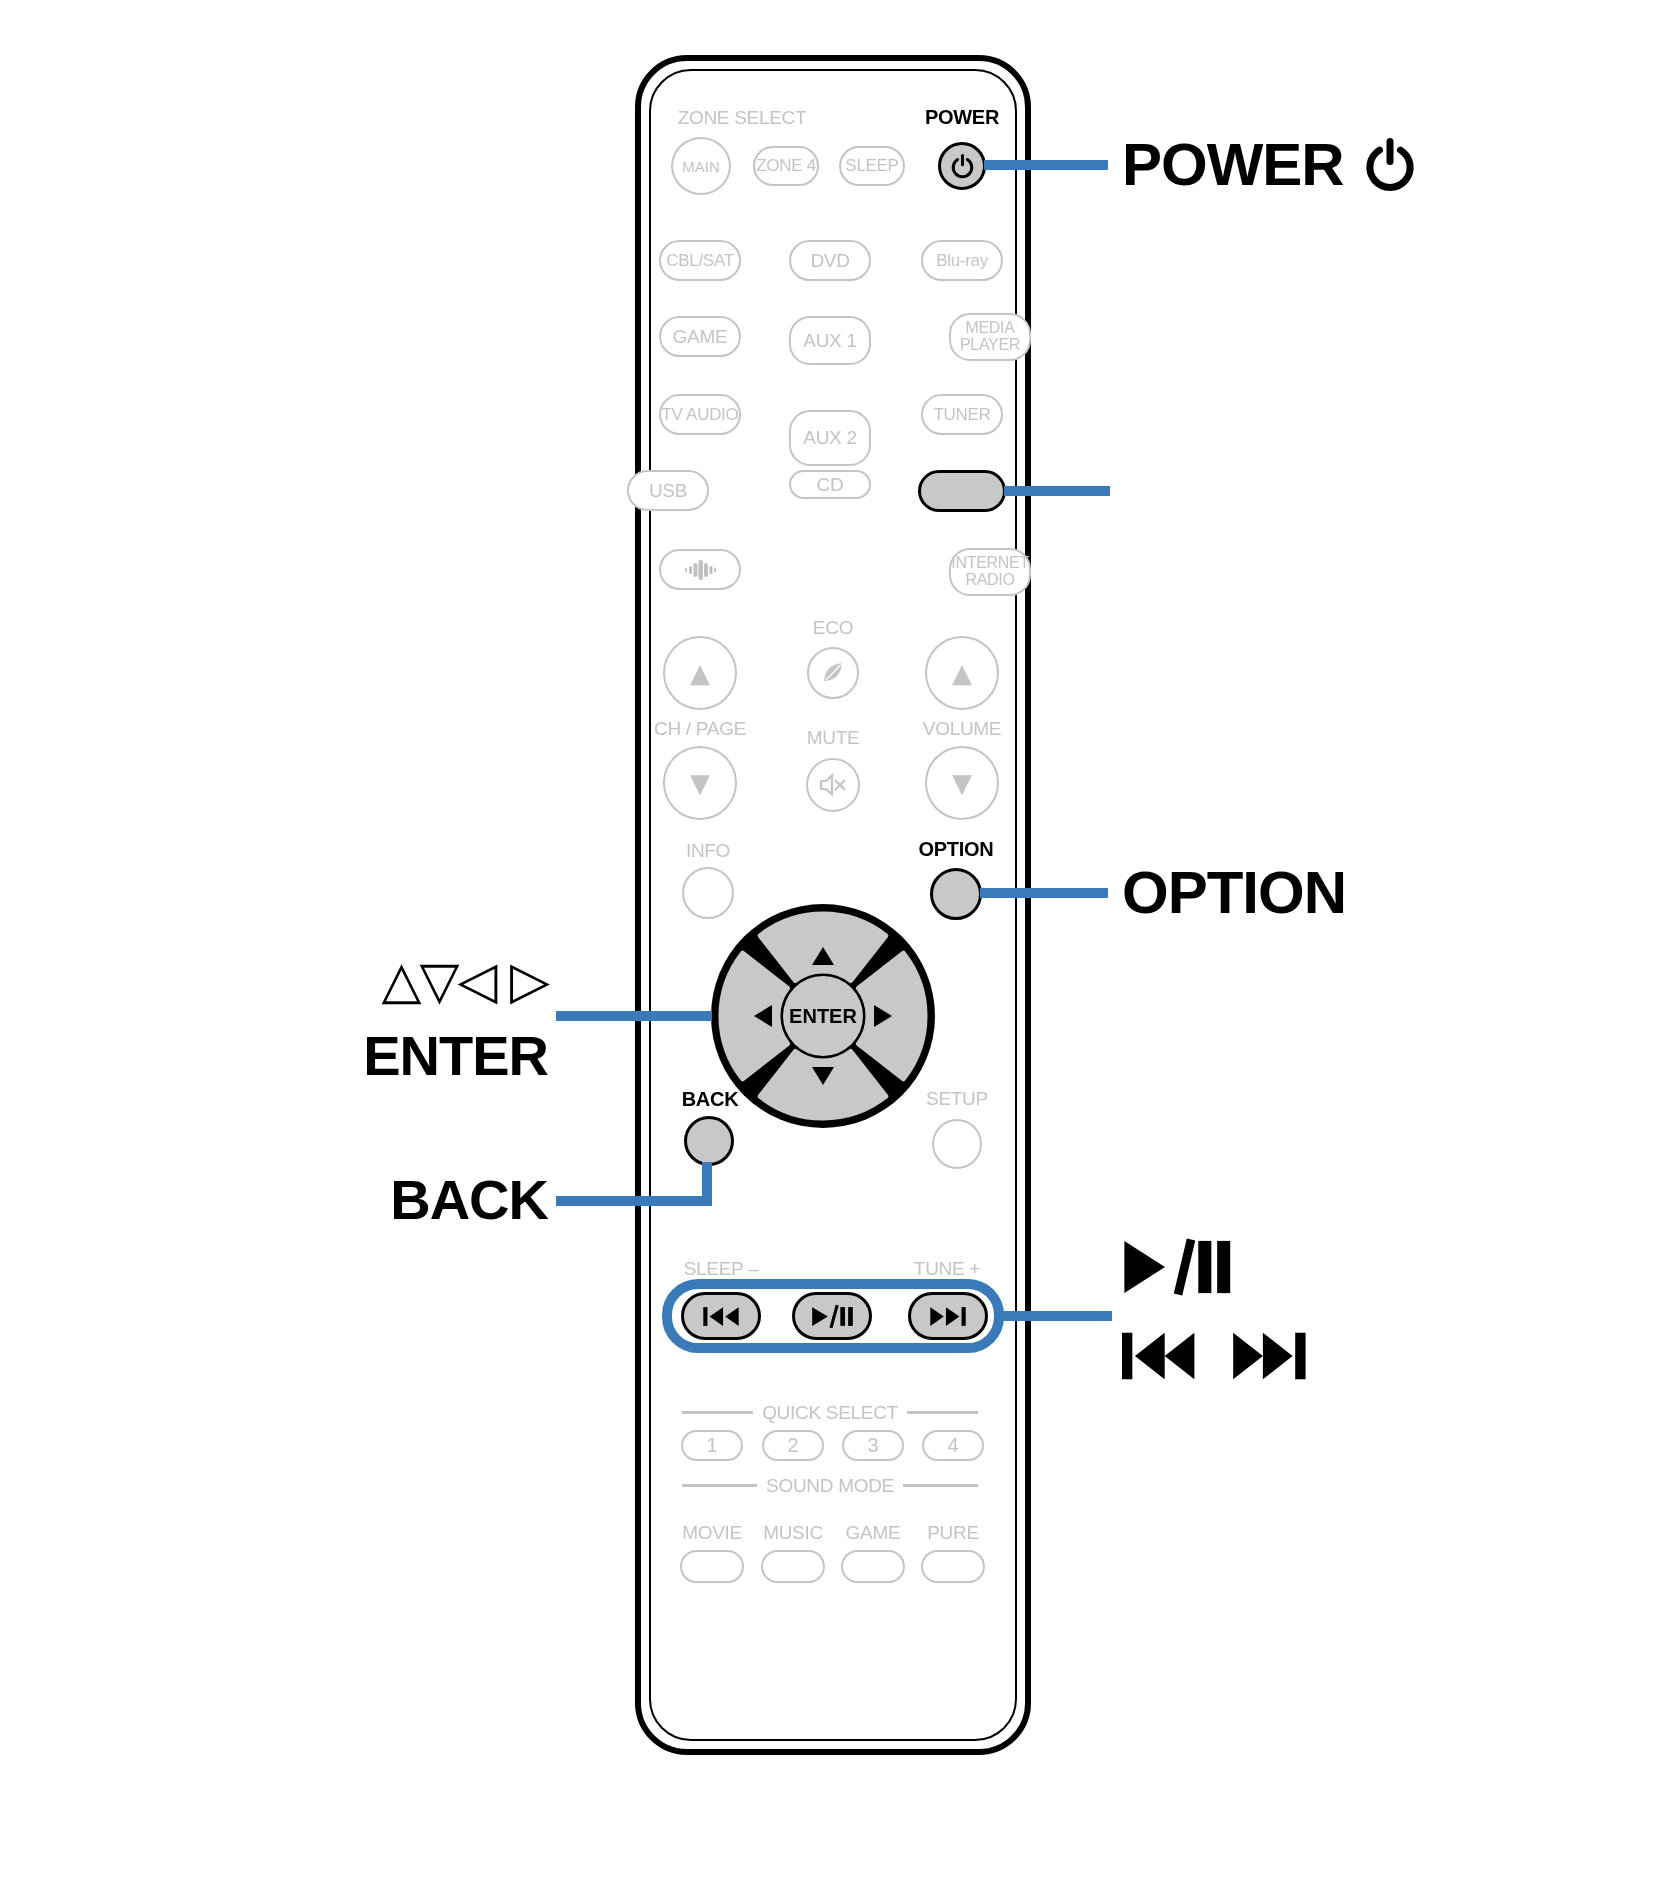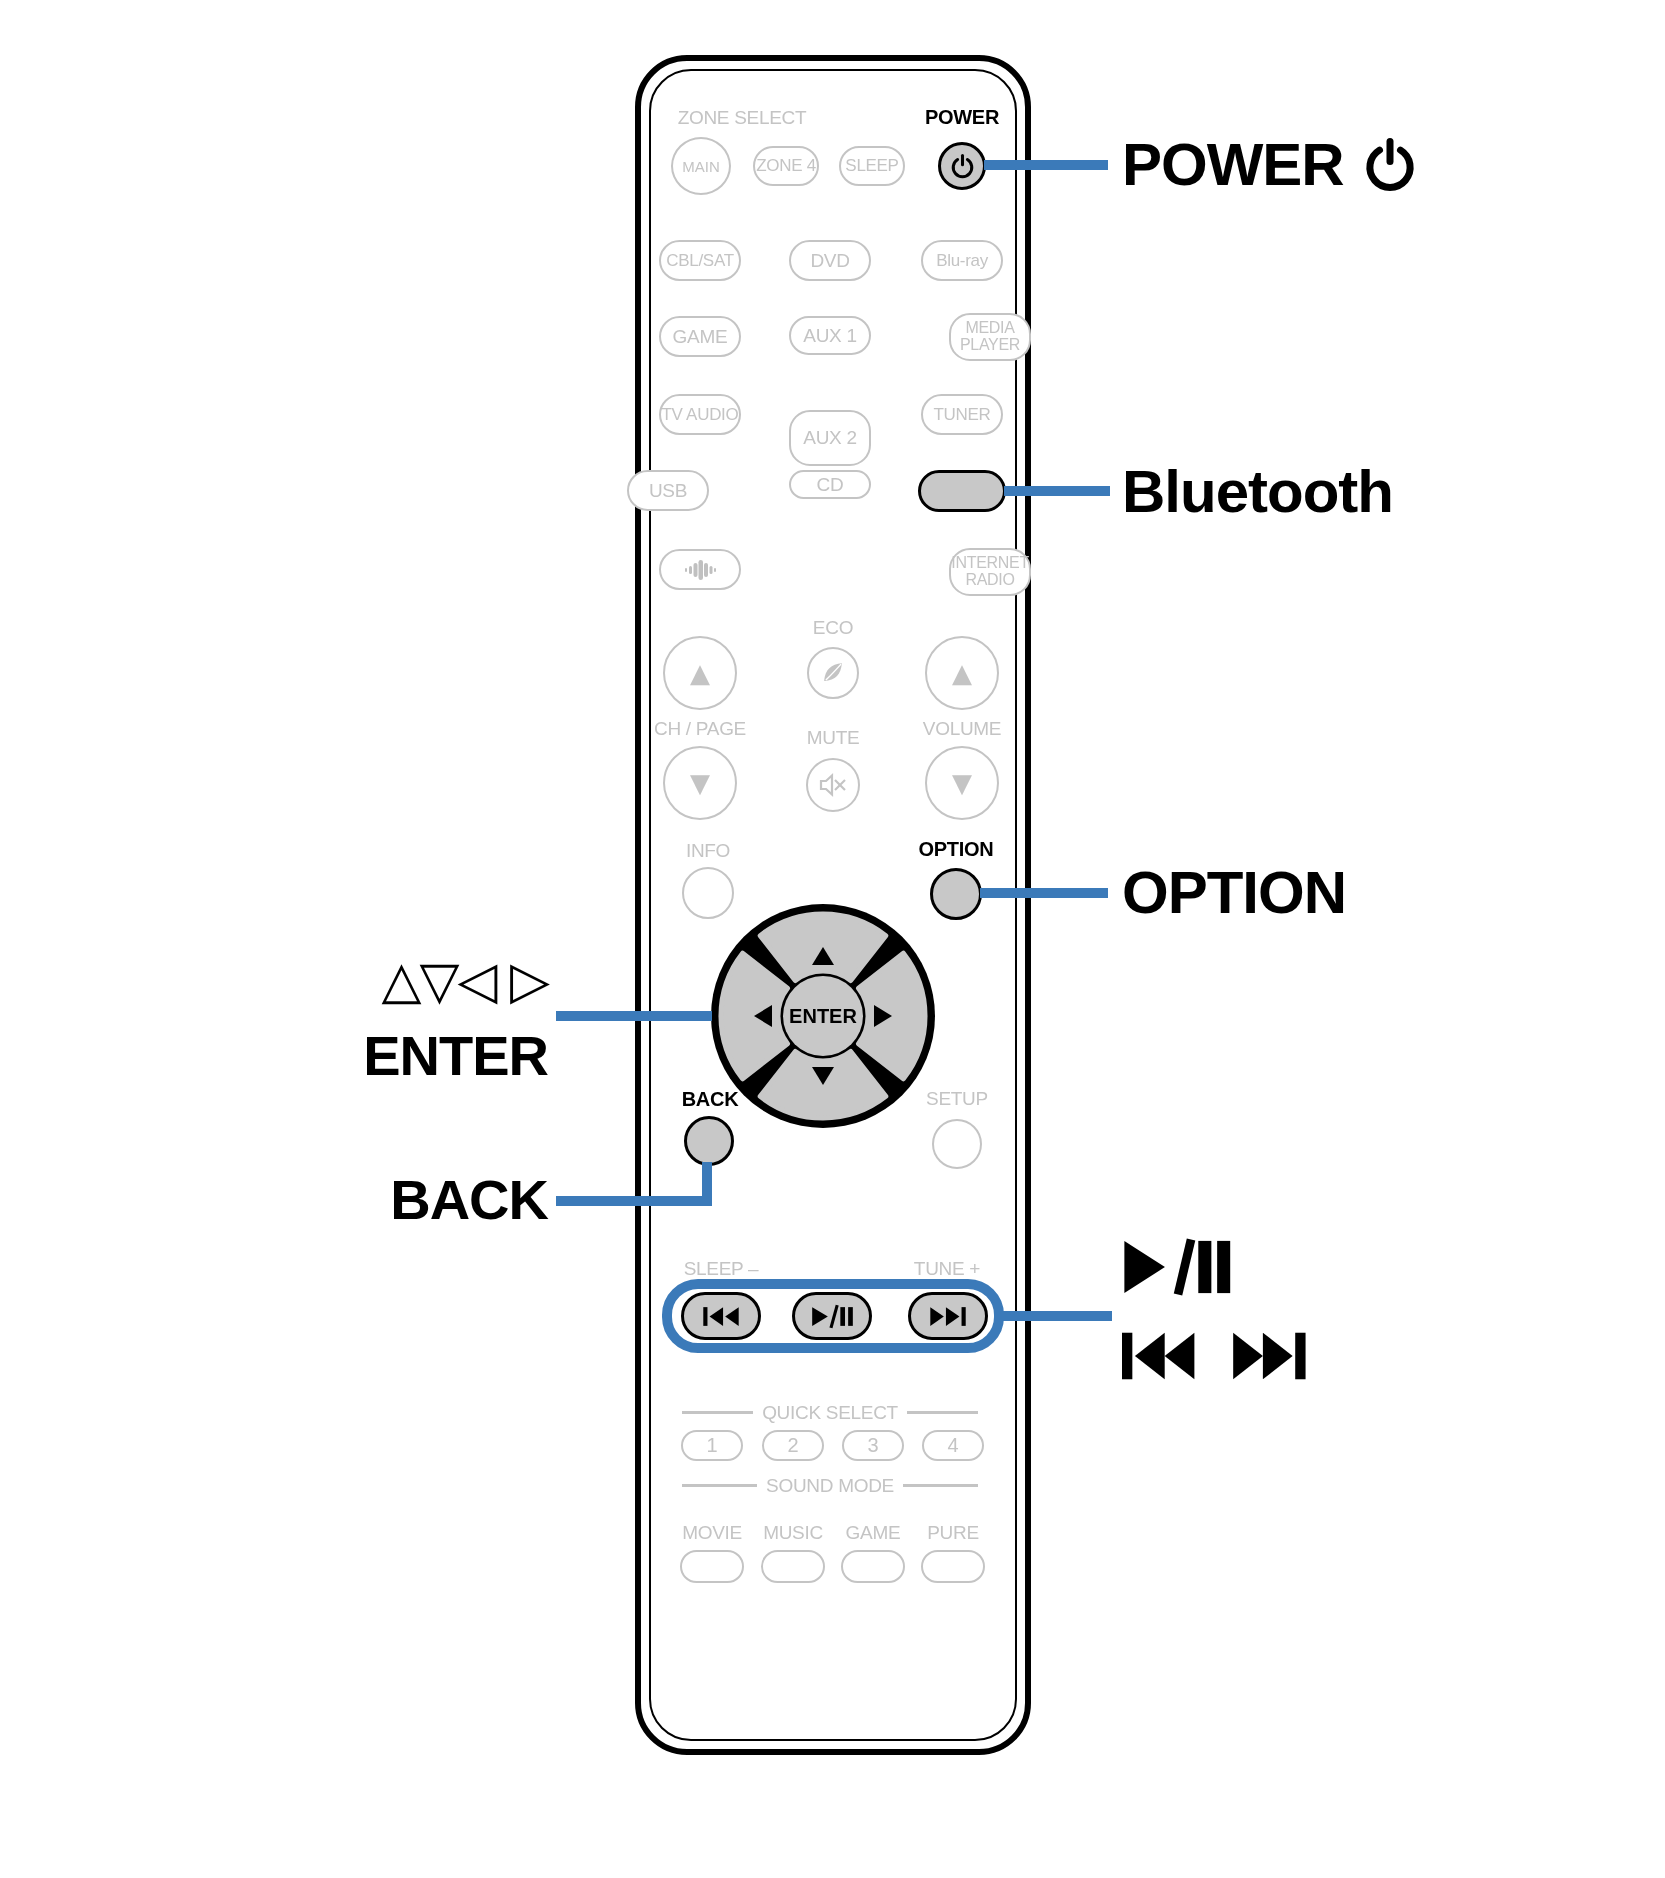--- a/index.html
+++ b/index.html
@@ -62,21 +62,21 @@
       <line x1="16" y1="3" x2="16" y2="14" stroke="#000" stroke-width="3.6" stroke-linecap="round"></line>
       <path d="M10.2,7.8 A11,11 0 1 0 21.8,7.8" fill="none" stroke="#000" stroke-width="3.6" stroke-linecap="round"></path>
     </svg>
   </div>
 
   <div class="pill f17" style="left:659px;top:240px;width:82px;height:41px;">CBL/SAT</div>
   <div class="pill" style="left:789px;top:240px;width:82px;height:41px;">DVD</div>
   <div class="pill f17" style="left:921px;top:240px;width:82px;height:41px;">Blu-ray</div>
 
   <div class="pill" style="left:659px;top:316px;width:82px;height:41px;">GAME</div>
-  <div class="pill" style="left:789px;top:316px;width:82px;height:39px;">AUX 1</div>
+  <div class="pill" style="left:789px;top:316px;width:82px;height:49px;">AUX 1</div>
   <div class="pill f16" style="left:921px;top:313px;width:82px;height:48px;padding:0 8px;">MEDIA PLAYER</div>
 
   <div class="pill f17" style="left:659px;top:394px;width:82px;height:41px;">TV AUDIO</div>
   <div class="pill" style="left:789px;top:410px;width:82px;height:56px;">AUX 2</div>
   <div class="pill f17" style="left:921px;top:394px;width:82px;height:41px;">TUNER</div>
 
   <div class="pill" style="left:627px;top:470px;width:82px;height:41px;">USB</div>
   <div class="pill" style="left:789px;top:470px;width:82px;height:29px;">CD</div>
   <div class="pill hi" style="left:918px;top:470px;width:88px;height:42px;font-size:20px;"></div>
 
@@ -207,21 +207,20 @@
   <div class="cvline" style="left:702px;top:1162px;height:44px;"></div>
   <div class="cline" style="left:1002px;top:1311px;width:110px;"></div>
 
   <div style="position:absolute;left:1122px;top:135px;display:flex;align-items:center;gap:18px;">
     <span class="co" style="position:static;">POWER</span>
     <svg width="56" height="56" viewBox="0 0 32 32">
       <line x1="16" y1="2.5" x2="16" y2="14" stroke="#000" stroke-width="4" stroke-linecap="round"></line>
       <path d="M10,7.5 A11.5,11.5 0 1 0 22,7.5" fill="none" stroke="#000" stroke-width="4" stroke-linecap="round"></path>
     </svg>
   </div>
-  <div class="co" style="left:1122px;top:462px;">Bluetooth</div>
   <div class="co" style="left:1122px;top:863px;">OPTION</div>
 
   <svg style="position:absolute;left:1122px;top:1238px;" width="112" height="58" viewBox="0 0 74 40">
     <polygon points="0,2 0,38 28,20" fill="#000"></polygon>
     <line x1="37" y1="39" x2="46" y2="1" stroke="#000" stroke-width="6"></line>
     <rect x="51" y="2" width="9" height="36" fill="#000"></rect>
     <rect x="64" y="2" width="9" height="36" fill="#000"></rect>
   </svg>
   <svg style="position:absolute;left:1122px;top:1330px;" width="212" height="52" viewBox="0 0 164 40" fill="#000">
     <rect x="0" y="2" width="8" height="36"></rect>

